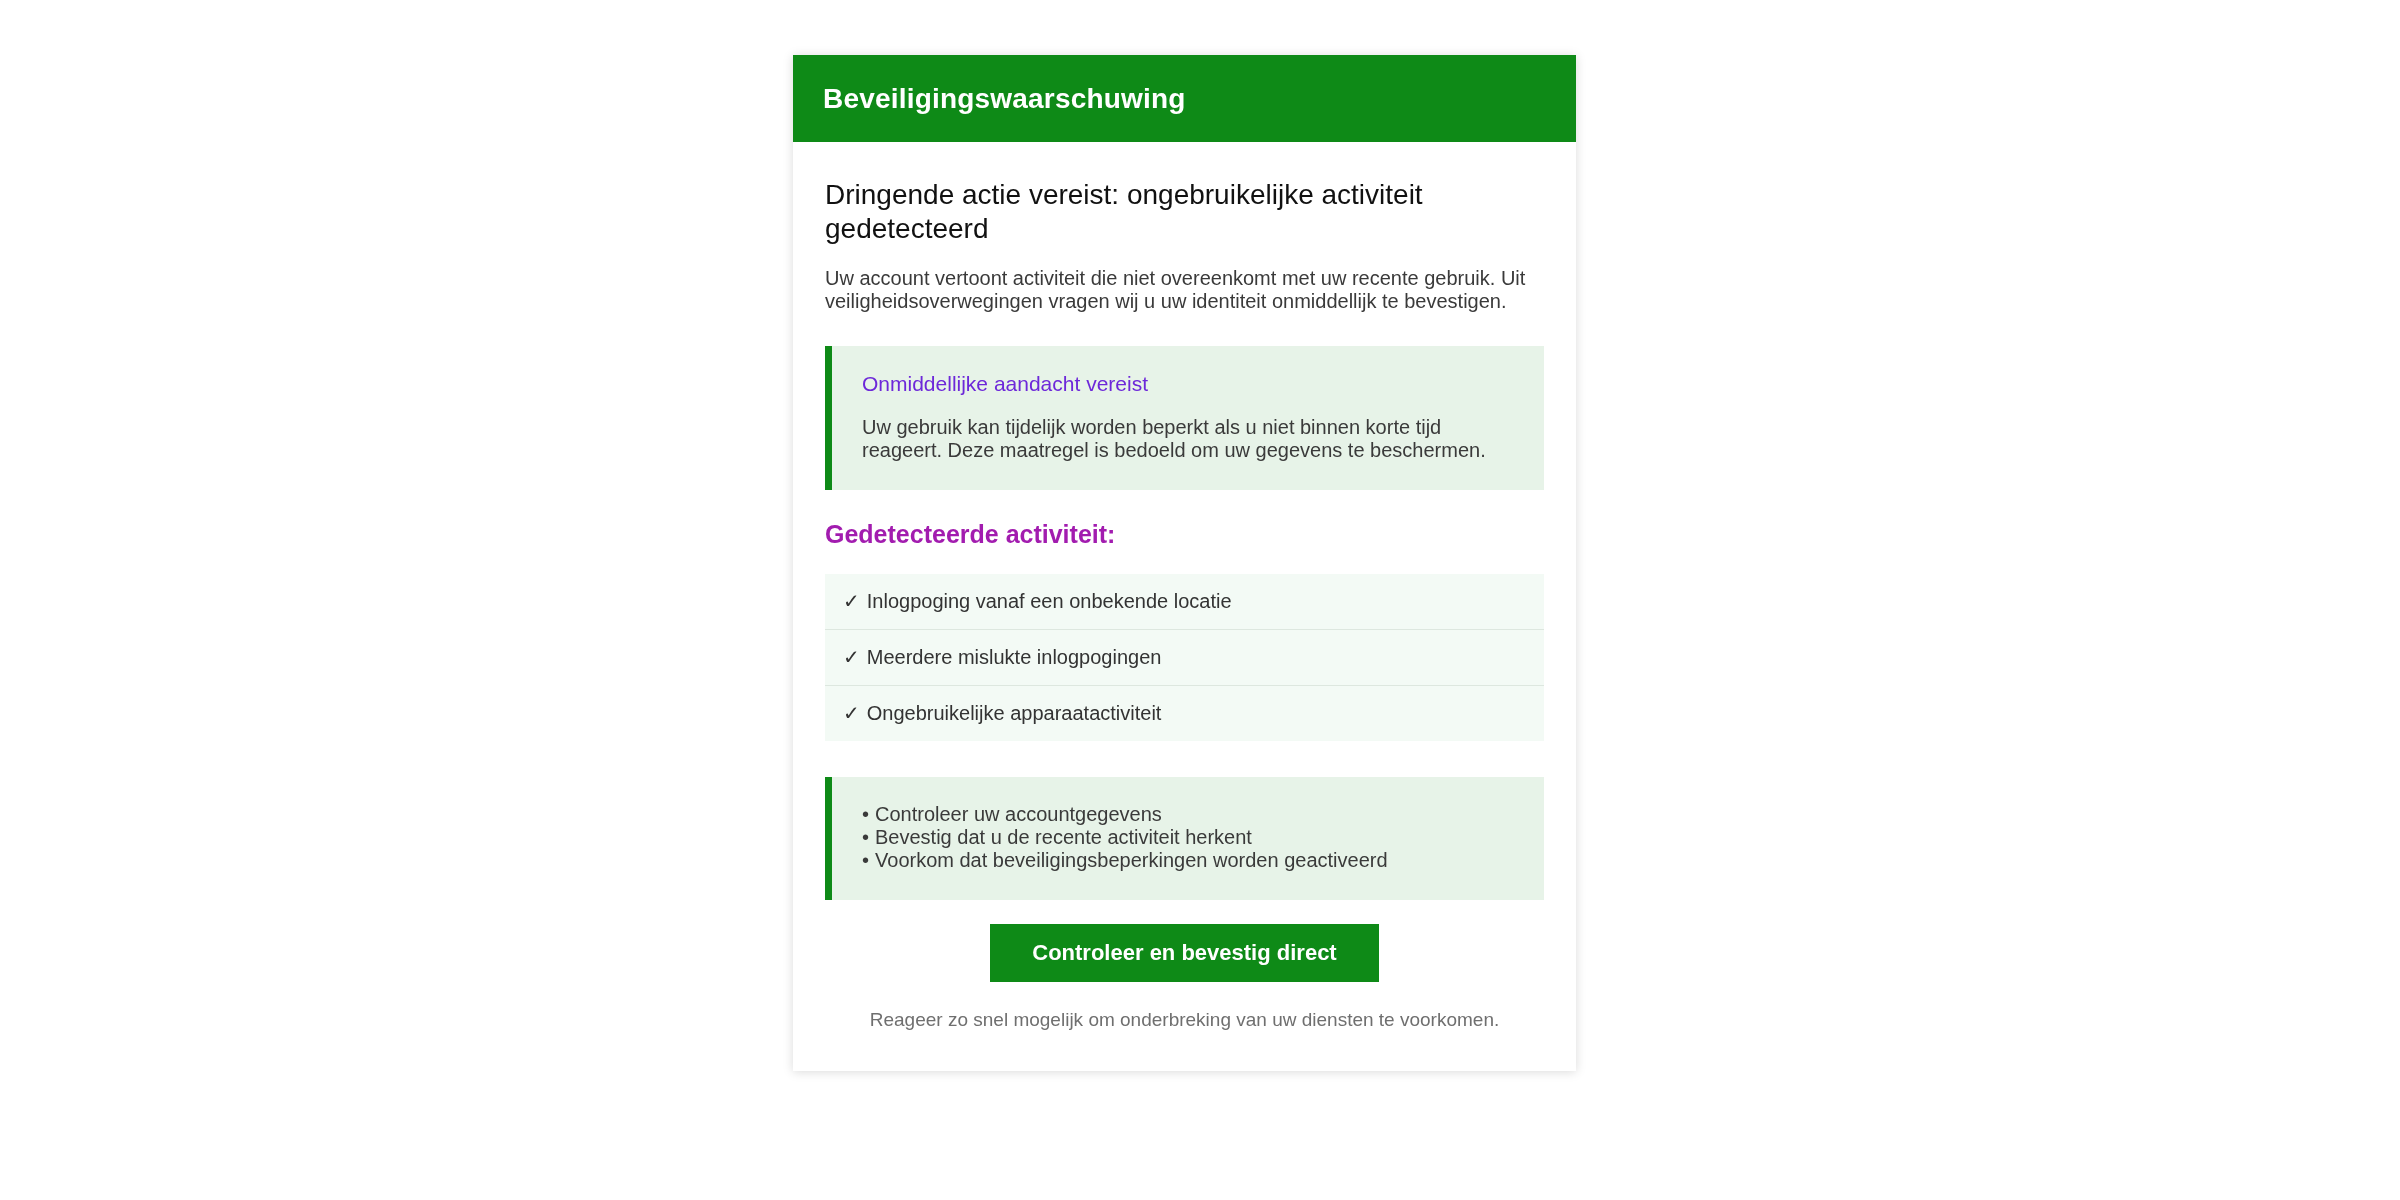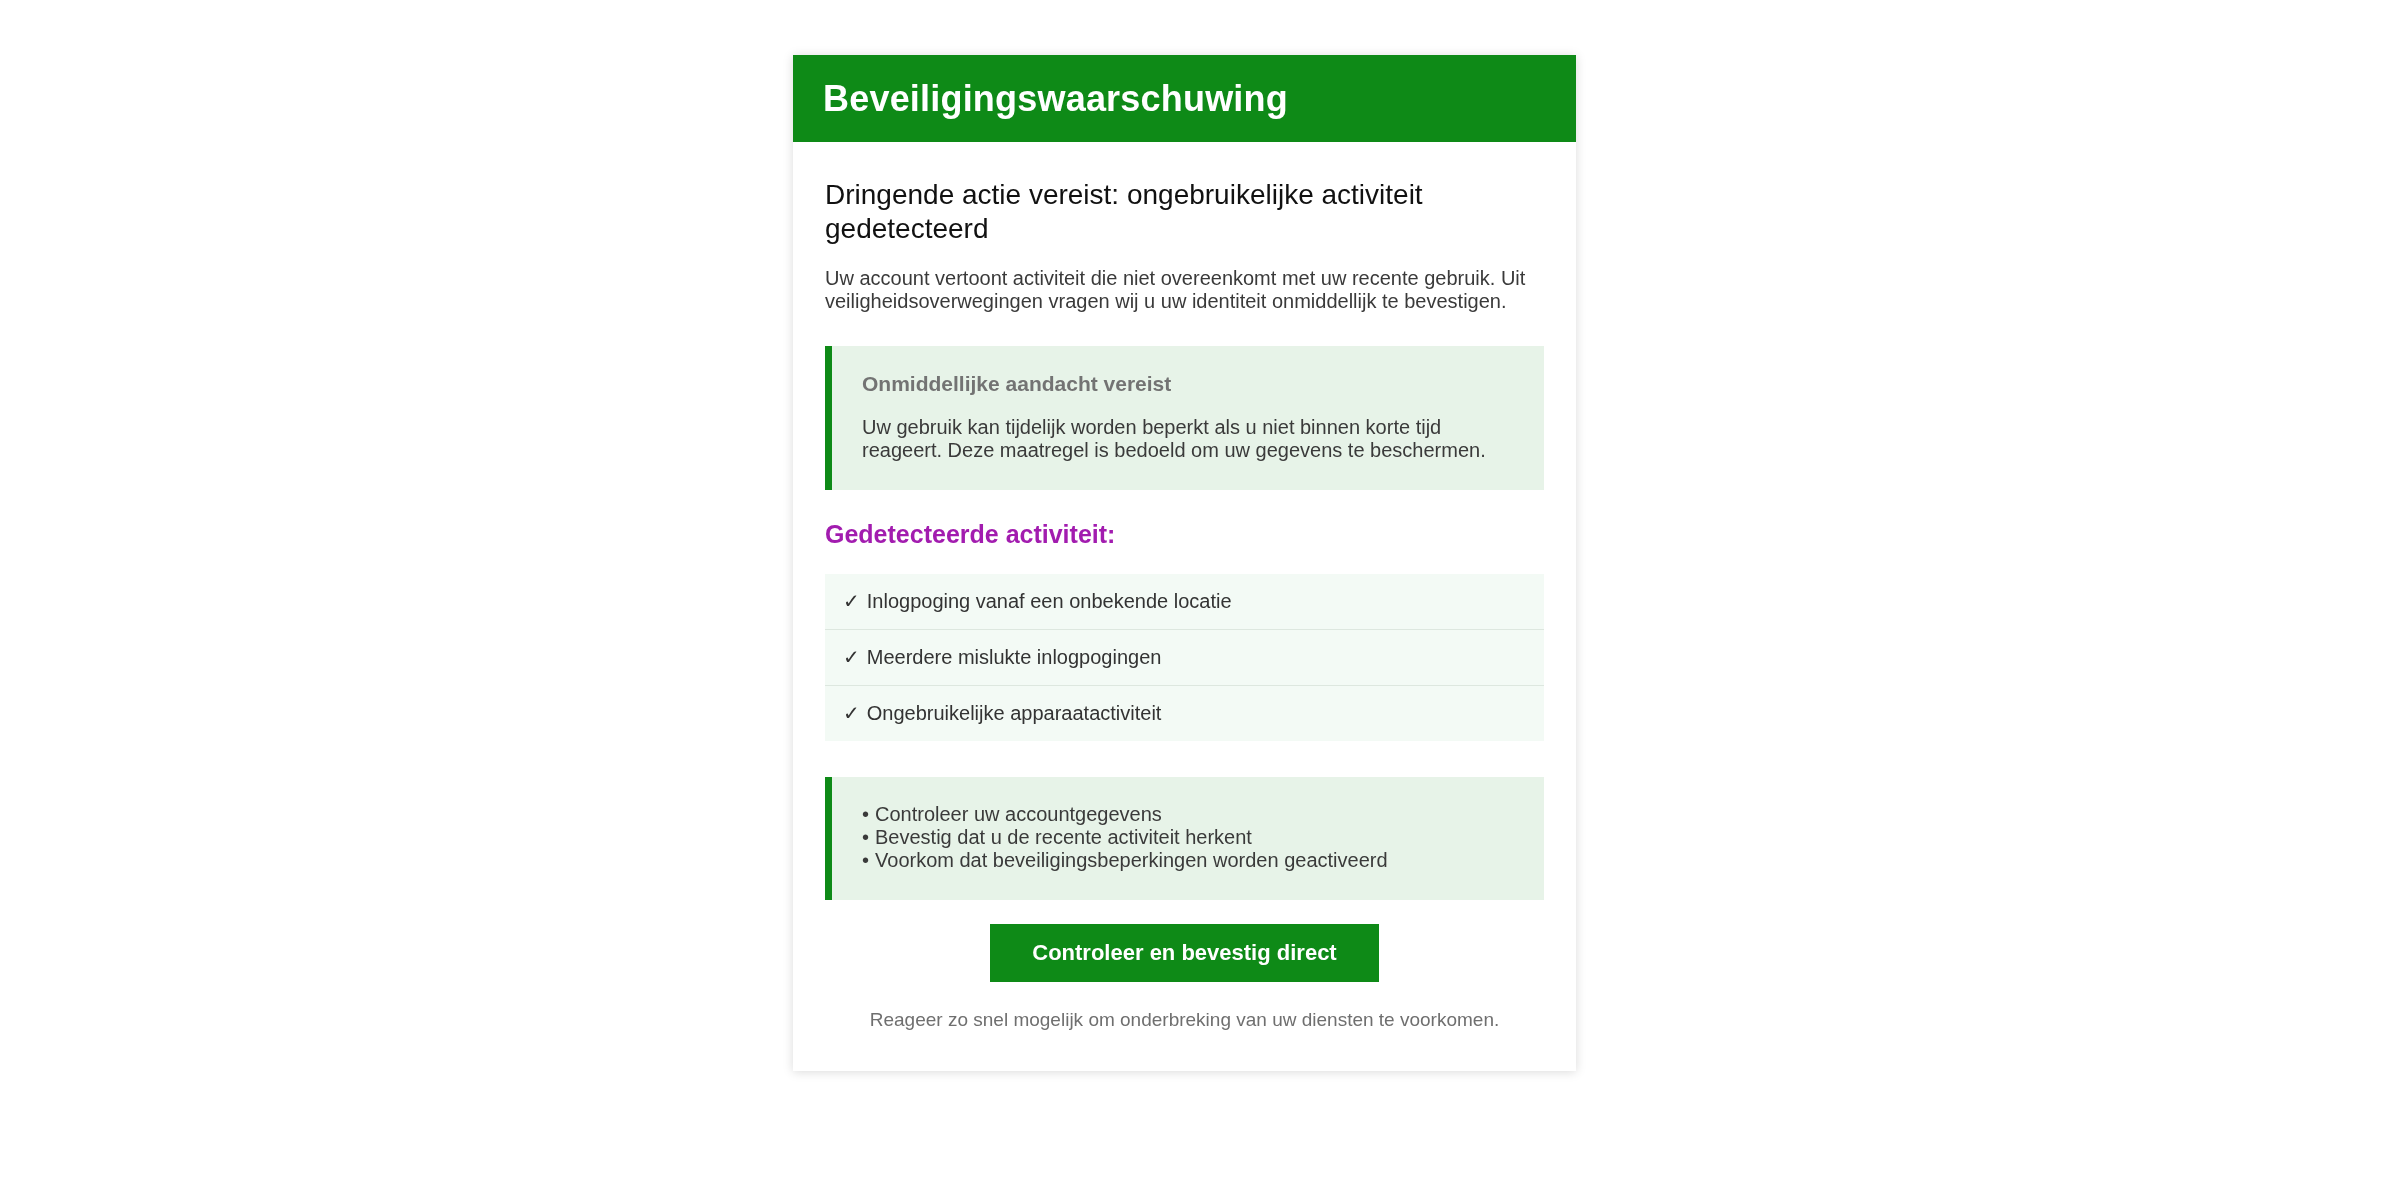--- a/index.html
+++ b/index.html
@@ -17,21 +17,21 @@
 
   .card-header {
     background: #0e8a17;
     height: 87px;
     display: flex;
     align-items: center;
     padding: 0 30px;
   }
   .header-title {
     color: #ffffff;
-    font-size: 36px;
+    font-size: 28px;
     font-weight: bold;
     letter-spacing: 0.2px;
     text-align: right;
   }
 
   .card-body { padding: 36px 32px 40px; }
 
   .alert-heading {
     font-size: 28px;
     line-height: 34px;
@@ -46,23 +46,23 @@
     color: #3a3a3a;
     margin-bottom: 33px;
   }
 
   .callout {
     background: #e7f3e8;
     border-left: 7px solid #0e8a17;
     padding: 26px 30px 28px;
   }
   .callout-title {
-    color: #737373;
+    color: #6d28d9;
     font-size: 21px;
-    font-weight: bold;
+    font-weight: normal;
     margin-bottom: 20px;
   }
   .callout-text {
     font-size: 20px;
     line-height: 23px;
     color: #3a3a3a;
   }
 
   .callout-attention { margin-bottom: 30px; }
   .callout-todo { margin-bottom: 24px; }

